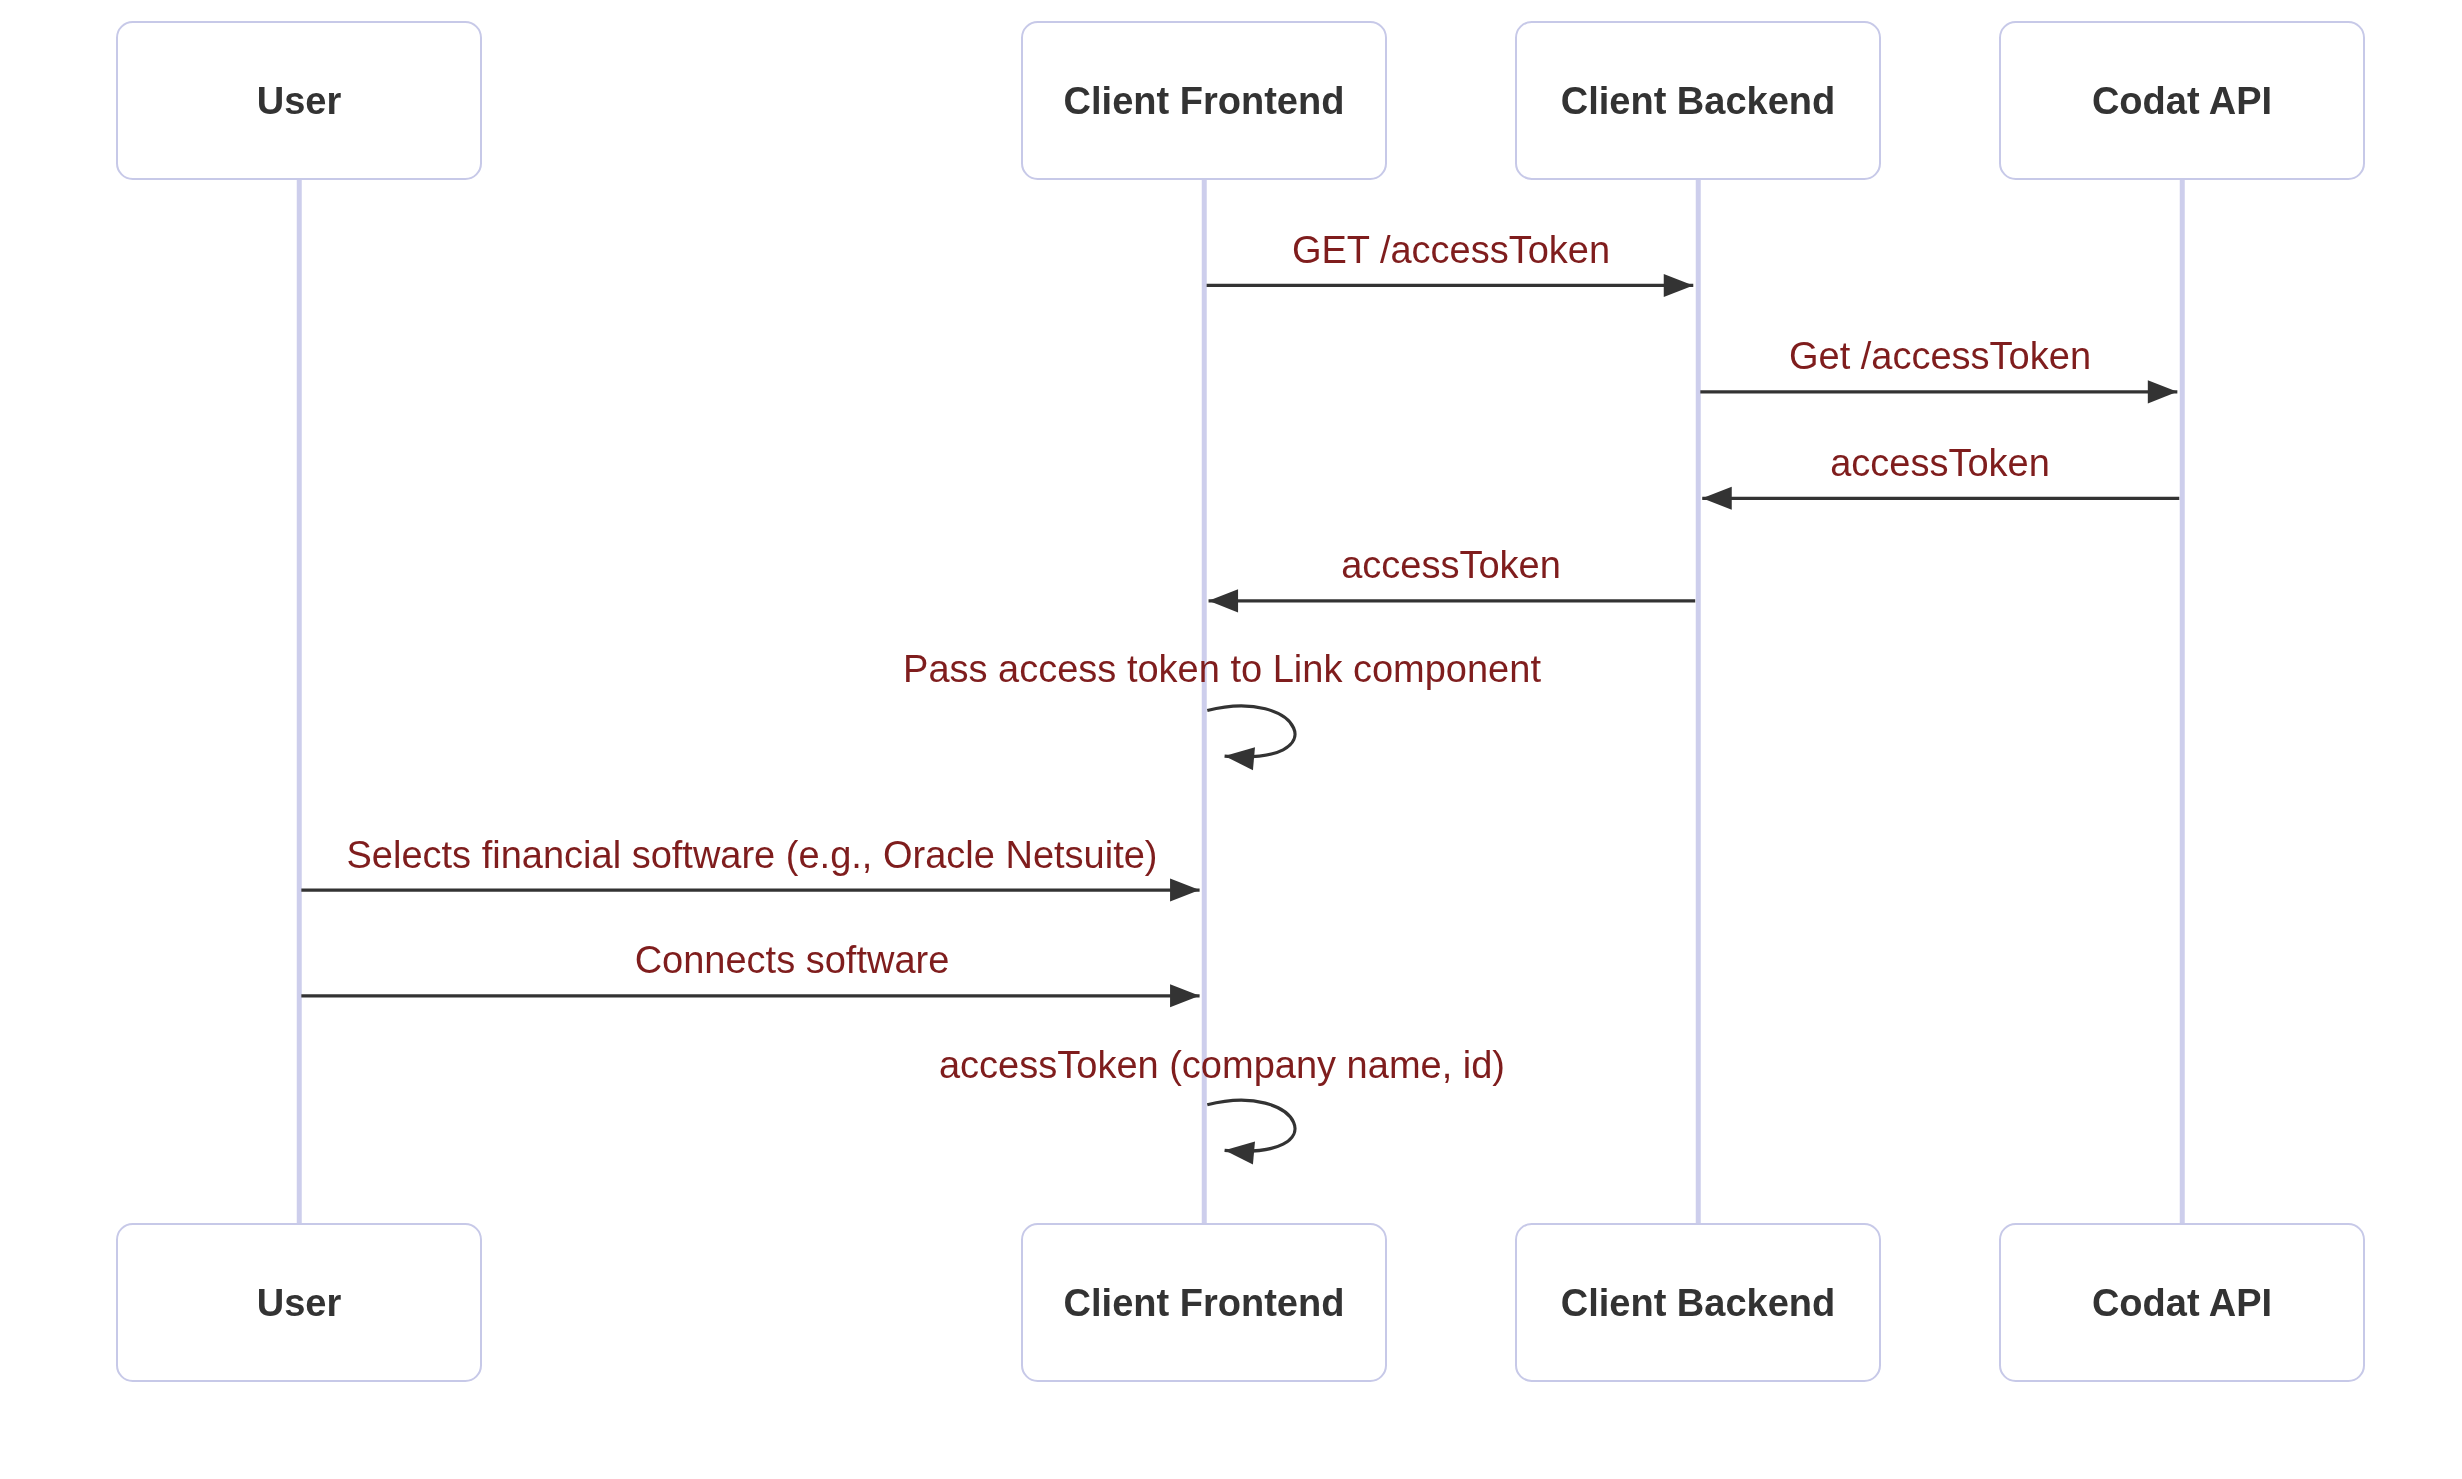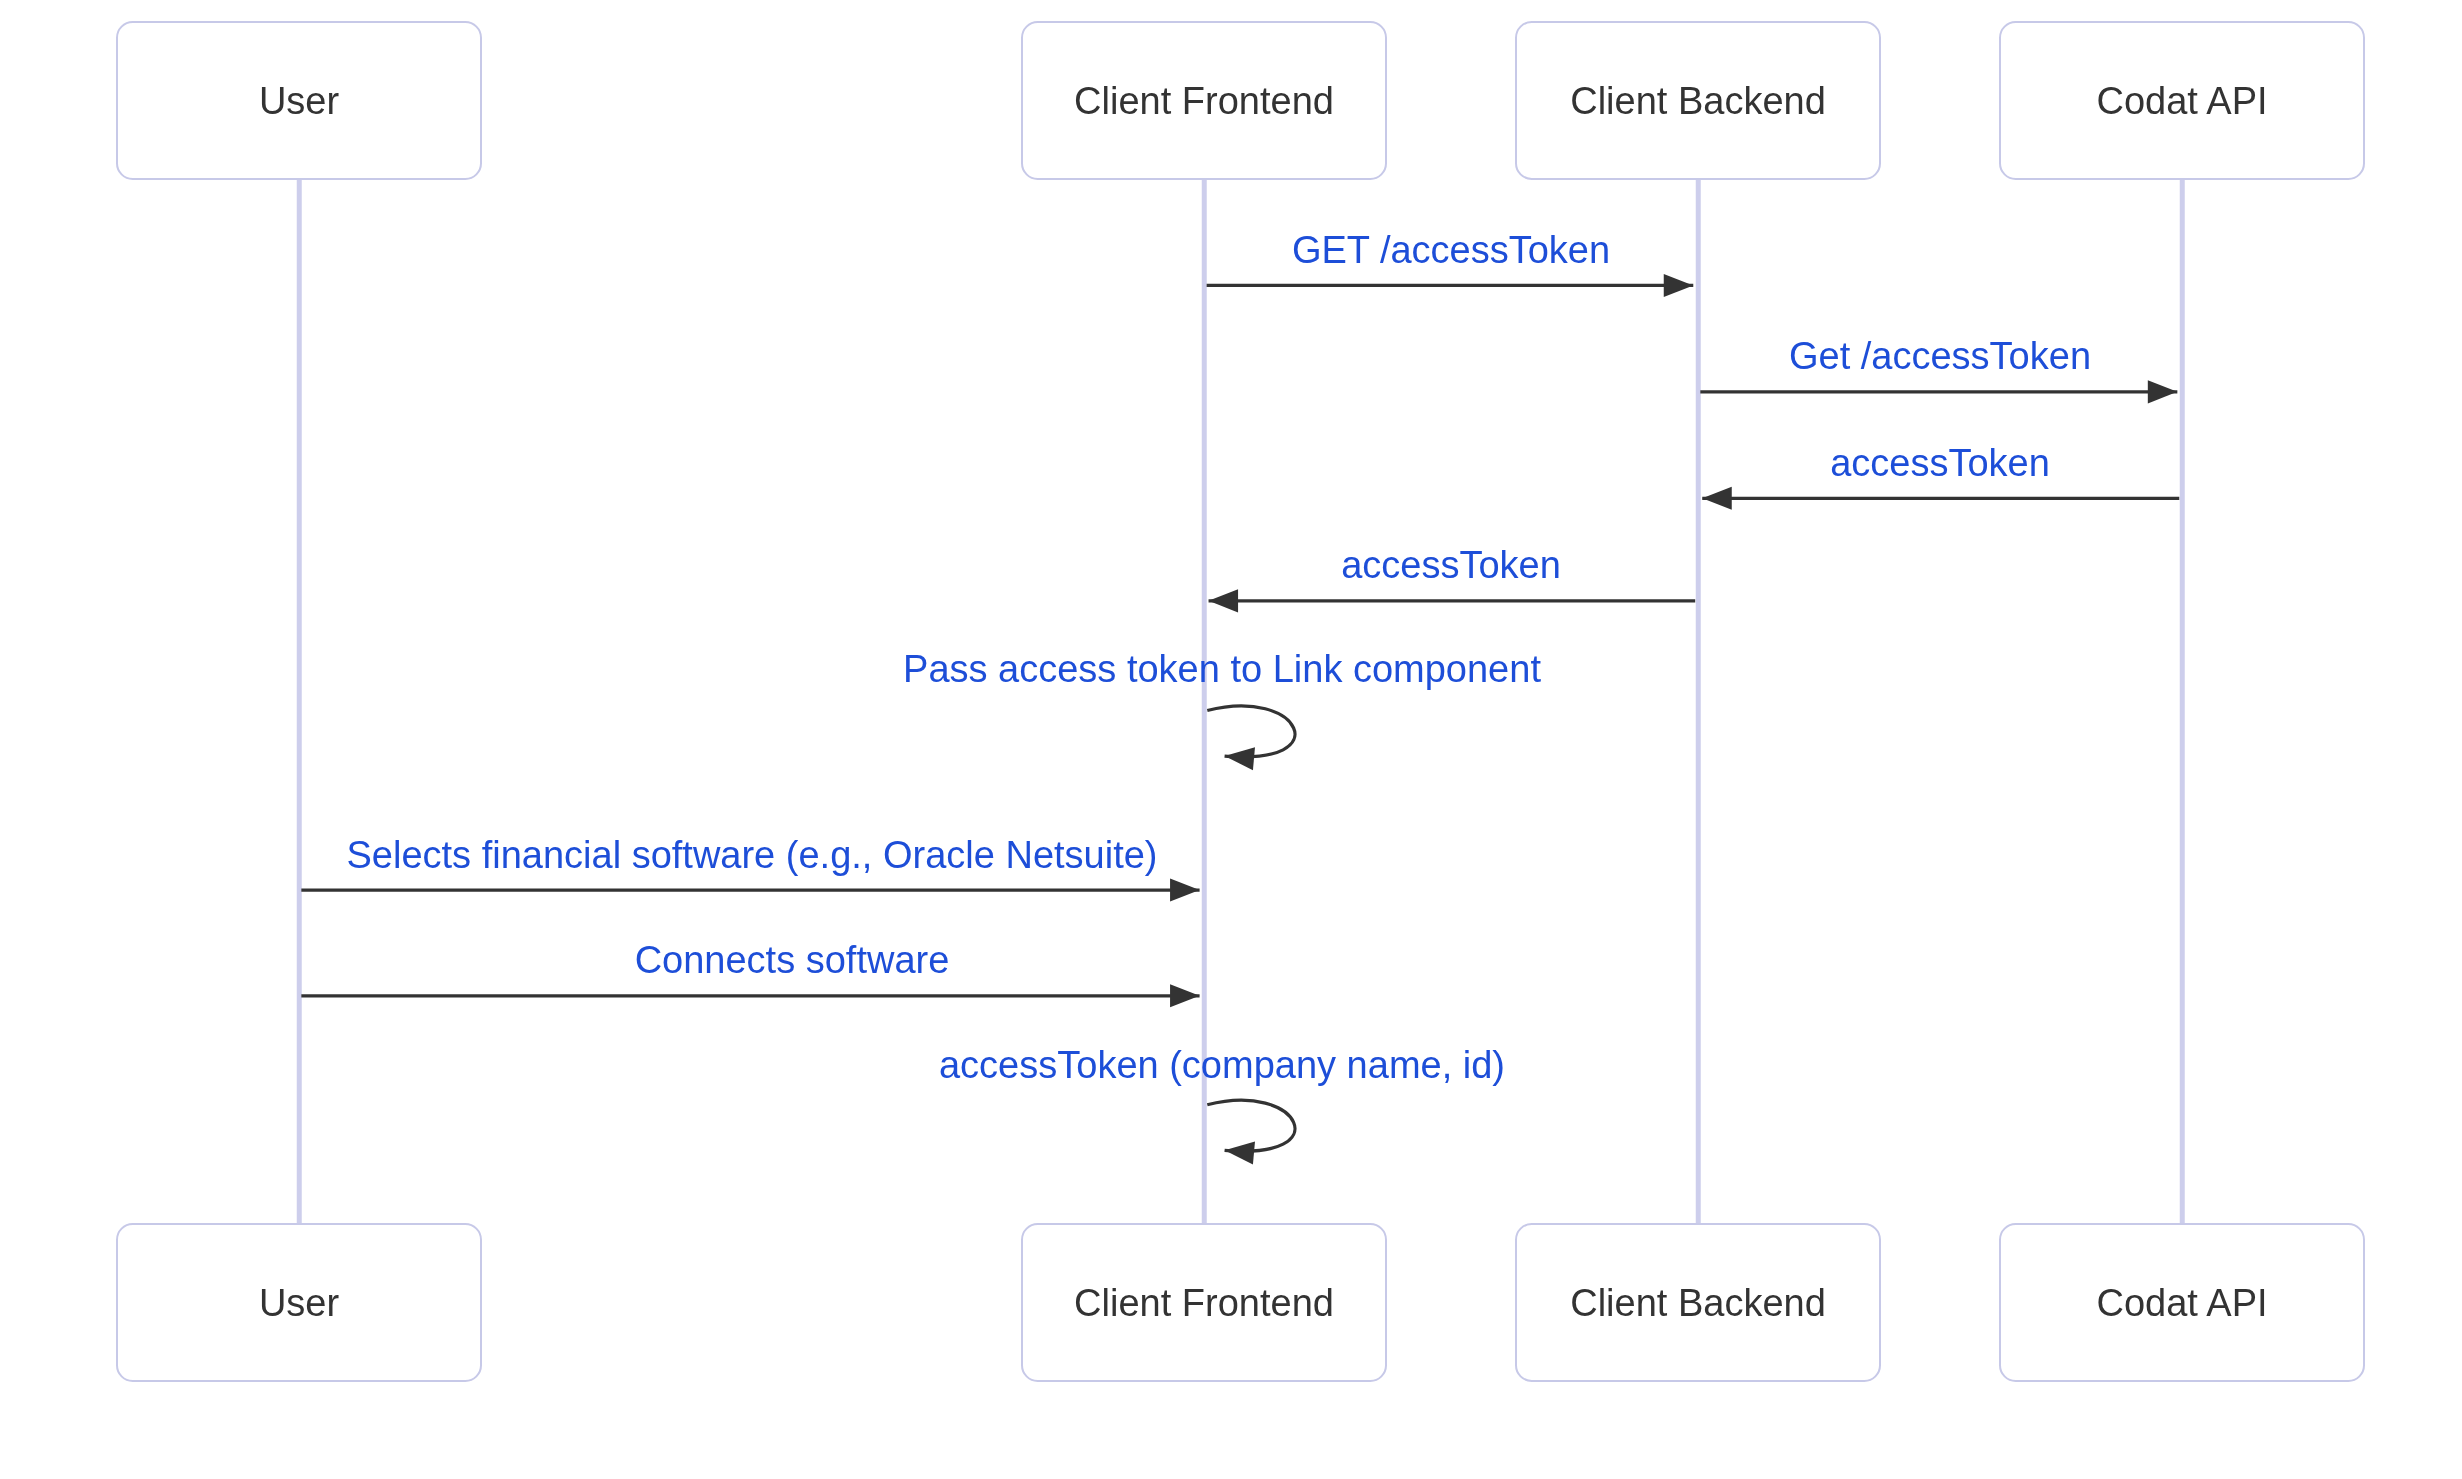--- a/index.html
+++ b/index.html
@@ -28,34 +28,35 @@
     position: absolute;
     width: 366px;
     height: 159px;
     box-sizing: border-box;
     background: #ffffff;
     border: 2.6px solid #c7c9e8;
     border-radius: 16.7px;
     display: flex;
     align-items: center;
     justify-content: center;
+    font-weight: bold;
   }
   .actor-label {
     font-size: 38px;
     line-height: 1;
     color: #333333;
     white-space: nowrap;
   }
   .msg-label {
     position: absolute;
     transform: translateX(-50%);
     font-size: 38px;
     line-height: 46px;
     white-space: nowrap;
-    color: #1d4ed8;
+    color: #7f1d1d;
     text-align: right;
   }
   svg.arrow-layer {
     position: absolute;
     left: 0;
     top: 0;
     width: 2462px;
     height: 1480px;
   }
   svg.arrow-layer * {

